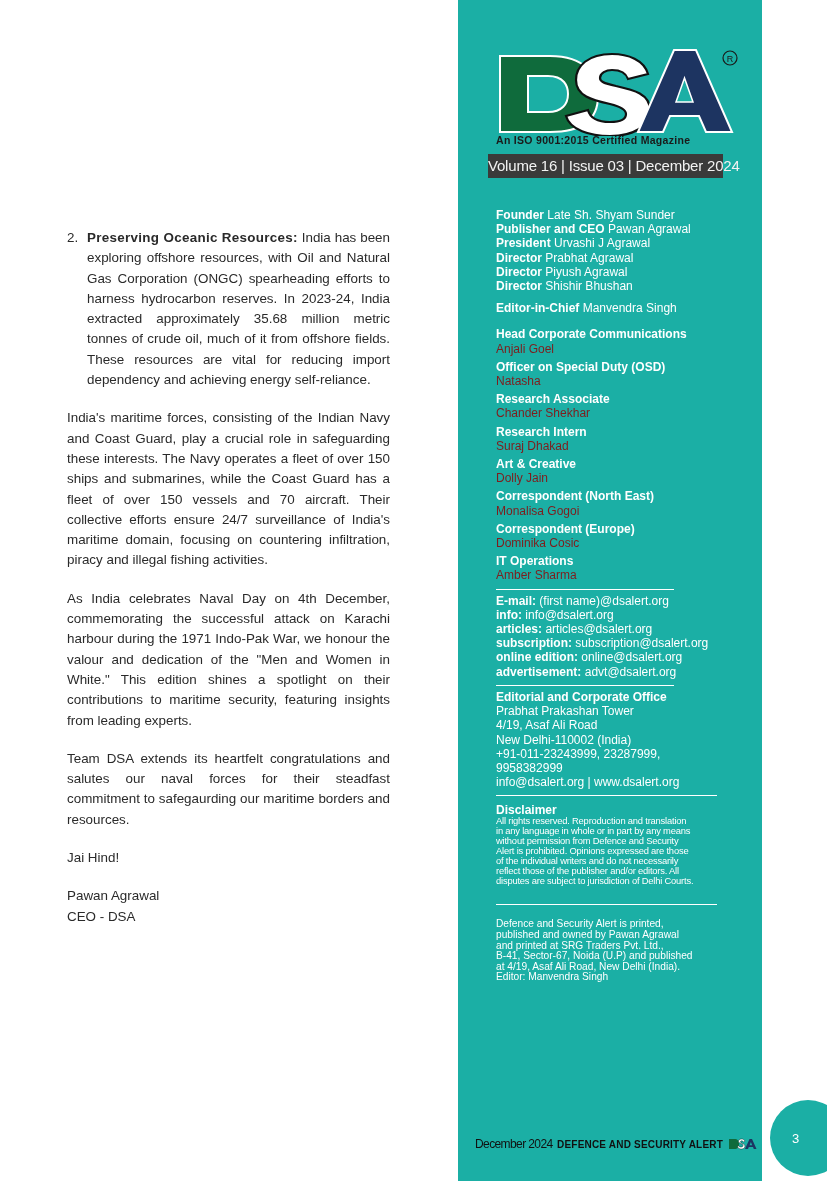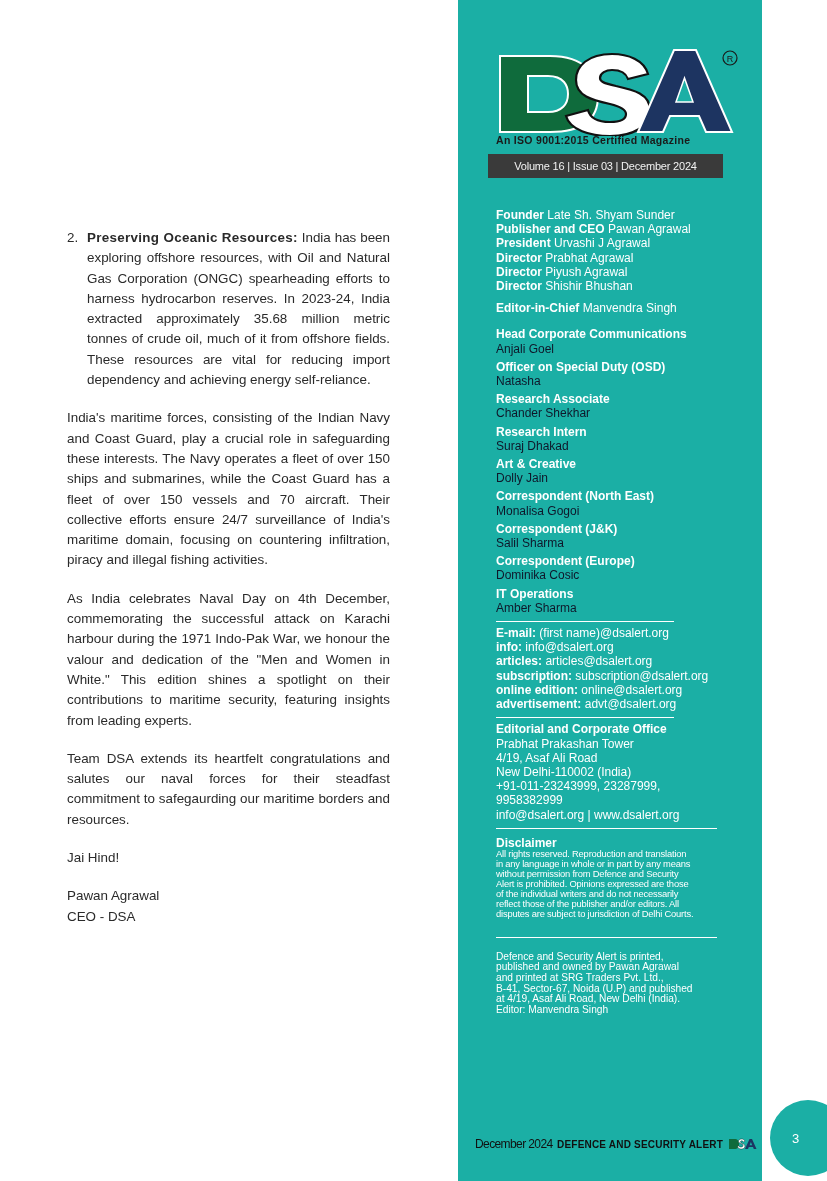--- a/index.html
+++ b/index.html
@@ -15,29 +15,29 @@
   .article .numbered b { font-weight: bold; letter-spacing: 0.3px; }
   .article .sign { margin-bottom: 11px; text-align: left; }
   .article .sign-block { line-height: 20.3px; }
 
   
   .sidebar { position: absolute; left: 458px; top: 0; width: 304px; height: 1181px; background: #1bafa5; color: #ffffff; }
 
   .logo-wrap { position: absolute; left: 40px; top: 46px; width: 240px; height: 100px; }
   .logo-svg { position: absolute; left: 0; top: 0; }
   .iso-line { position: absolute; left: 38px; top: 134px; font-size: 10.5px; font-weight: bold; color: #1a1a1a; letter-spacing: 0.3px; white-space: nowrap; }
-  .volume-bar { position: absolute; left: 30px; top: 154px; width: 235px; height: 24px; background: #3a3a3a; color: #f2f2f2; font-size: 11px; line-height: 24px; text-align: center; letter-spacing: -0.2px; white-space: nowrap; }
+  .volume-bar { position: absolute; left: 30px; top: 154px; width: 235px; height: 24px; background: #3a3a3a; color: #f2f2f2; font-size: 15px; line-height: 24px; text-align: center; letter-spacing: -0.2px; white-space: nowrap; }
 
   .masthead { position: absolute; left: 38px; top: 208px; width: 240px; font-size: 12px; line-height: 14.2px; }
   .masthead b { font-weight: bold; }
   .masthead .line { white-space: nowrap; }
   .masthead .gap { height: 8px; }
   .masthead .role-block { margin-bottom: 4px; }
   .masthead .role-title { font-weight: bold; white-space: nowrap; }
-  .masthead .role-name { white-space: nowrap; color: #0f172a; }
+  .masthead .role-name { white-space: nowrap; color: #7f1d1d; }
 
   .divider { height: 1px; background: #ffffff; margin: 6px 0 4px 0; }
   .divider.short { width: 178px; }
   .divider.long { width: 221px; }
 
   .contacts .line { white-space: nowrap; }
   .office .title { font-weight: bold; }
   .disclaimer .title { font-weight: bold; font-size: 12px; line-height: 12px; margin-top: 8px; }
   .disclaimer .text { font-size: 9.4px; line-height: 10px; letter-spacing: -0.2px; }
   .printed { font-size: 10.2px; line-height: 10.6px; margin-top: 14px; }
@@ -119,24 +119,20 @@
           <div class="role-title">Research Intern</div>
           <div class="role-name">Suraj Dhakad</div>
         </div>
         <div class="role-block">
           <div class="role-title">Art &amp; Creative</div>
           <div class="role-name">Dolly Jain</div>
         </div>
         <div class="role-block">
           <div class="role-title">Correspondent (North East)</div>
           <div class="role-name">Monalisa Gogoi</div>
-        </div>
-        <div class="role-block">
-          <div class="role-title">Correspondent (J&amp;K)</div>
-          <div class="role-name">Salil Sharma</div>
         </div>
         <div class="role-block">
           <div class="role-title">Correspondent (Europe)</div>
           <div class="role-name">Dominika Cosic</div>
         </div>
         <div class="role-block">
           <div class="role-title">IT Operations</div>
           <div class="role-name">Amber Sharma</div>
         </div>
       </div>

